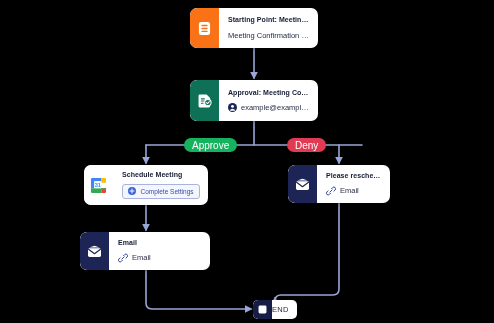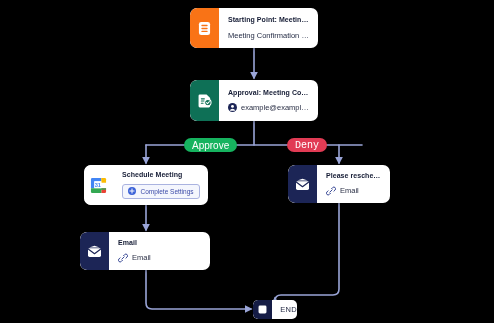--- a/index.html
+++ b/index.html
@@ -119,21 +119,21 @@
     width: 44px; height: 19px;
     border-radius: 5px;
   }
   #node-end .node-icon {
     width: 19px; flex: 0 0 19px;
     background: #151c45;
     border-radius: 5px 0 0 5px;
   }
   #node-end .node-body {
     padding: 0;
-    align-items: flex-end;
+    align-items: flex-start;
     justify-content: center;
   }
   #node-end .node-title {
     font-size: 7.5px;
     font-weight: normal;
     color: #262c45;
     letter-spacing: 0.3px;
   }
 
   
@@ -166,21 +166,20 @@
     z-index: 5;
     white-space: nowrap;
   }
   #pill-approve {
     left: 184px; top: 138px;
     background: #16b35f;
   }
   #pill-deny {
     left: 287px; top: 138px;
     background: #e13b54;
-    font-family: Liberation Mono, monospace;
   }
 
   svg { display: block; }
 </style>
 </head>
 <body>
 
 <div id="canvas">
 
   <svg id="edges" viewBox="0 0 494 323" width="494" height="323">

